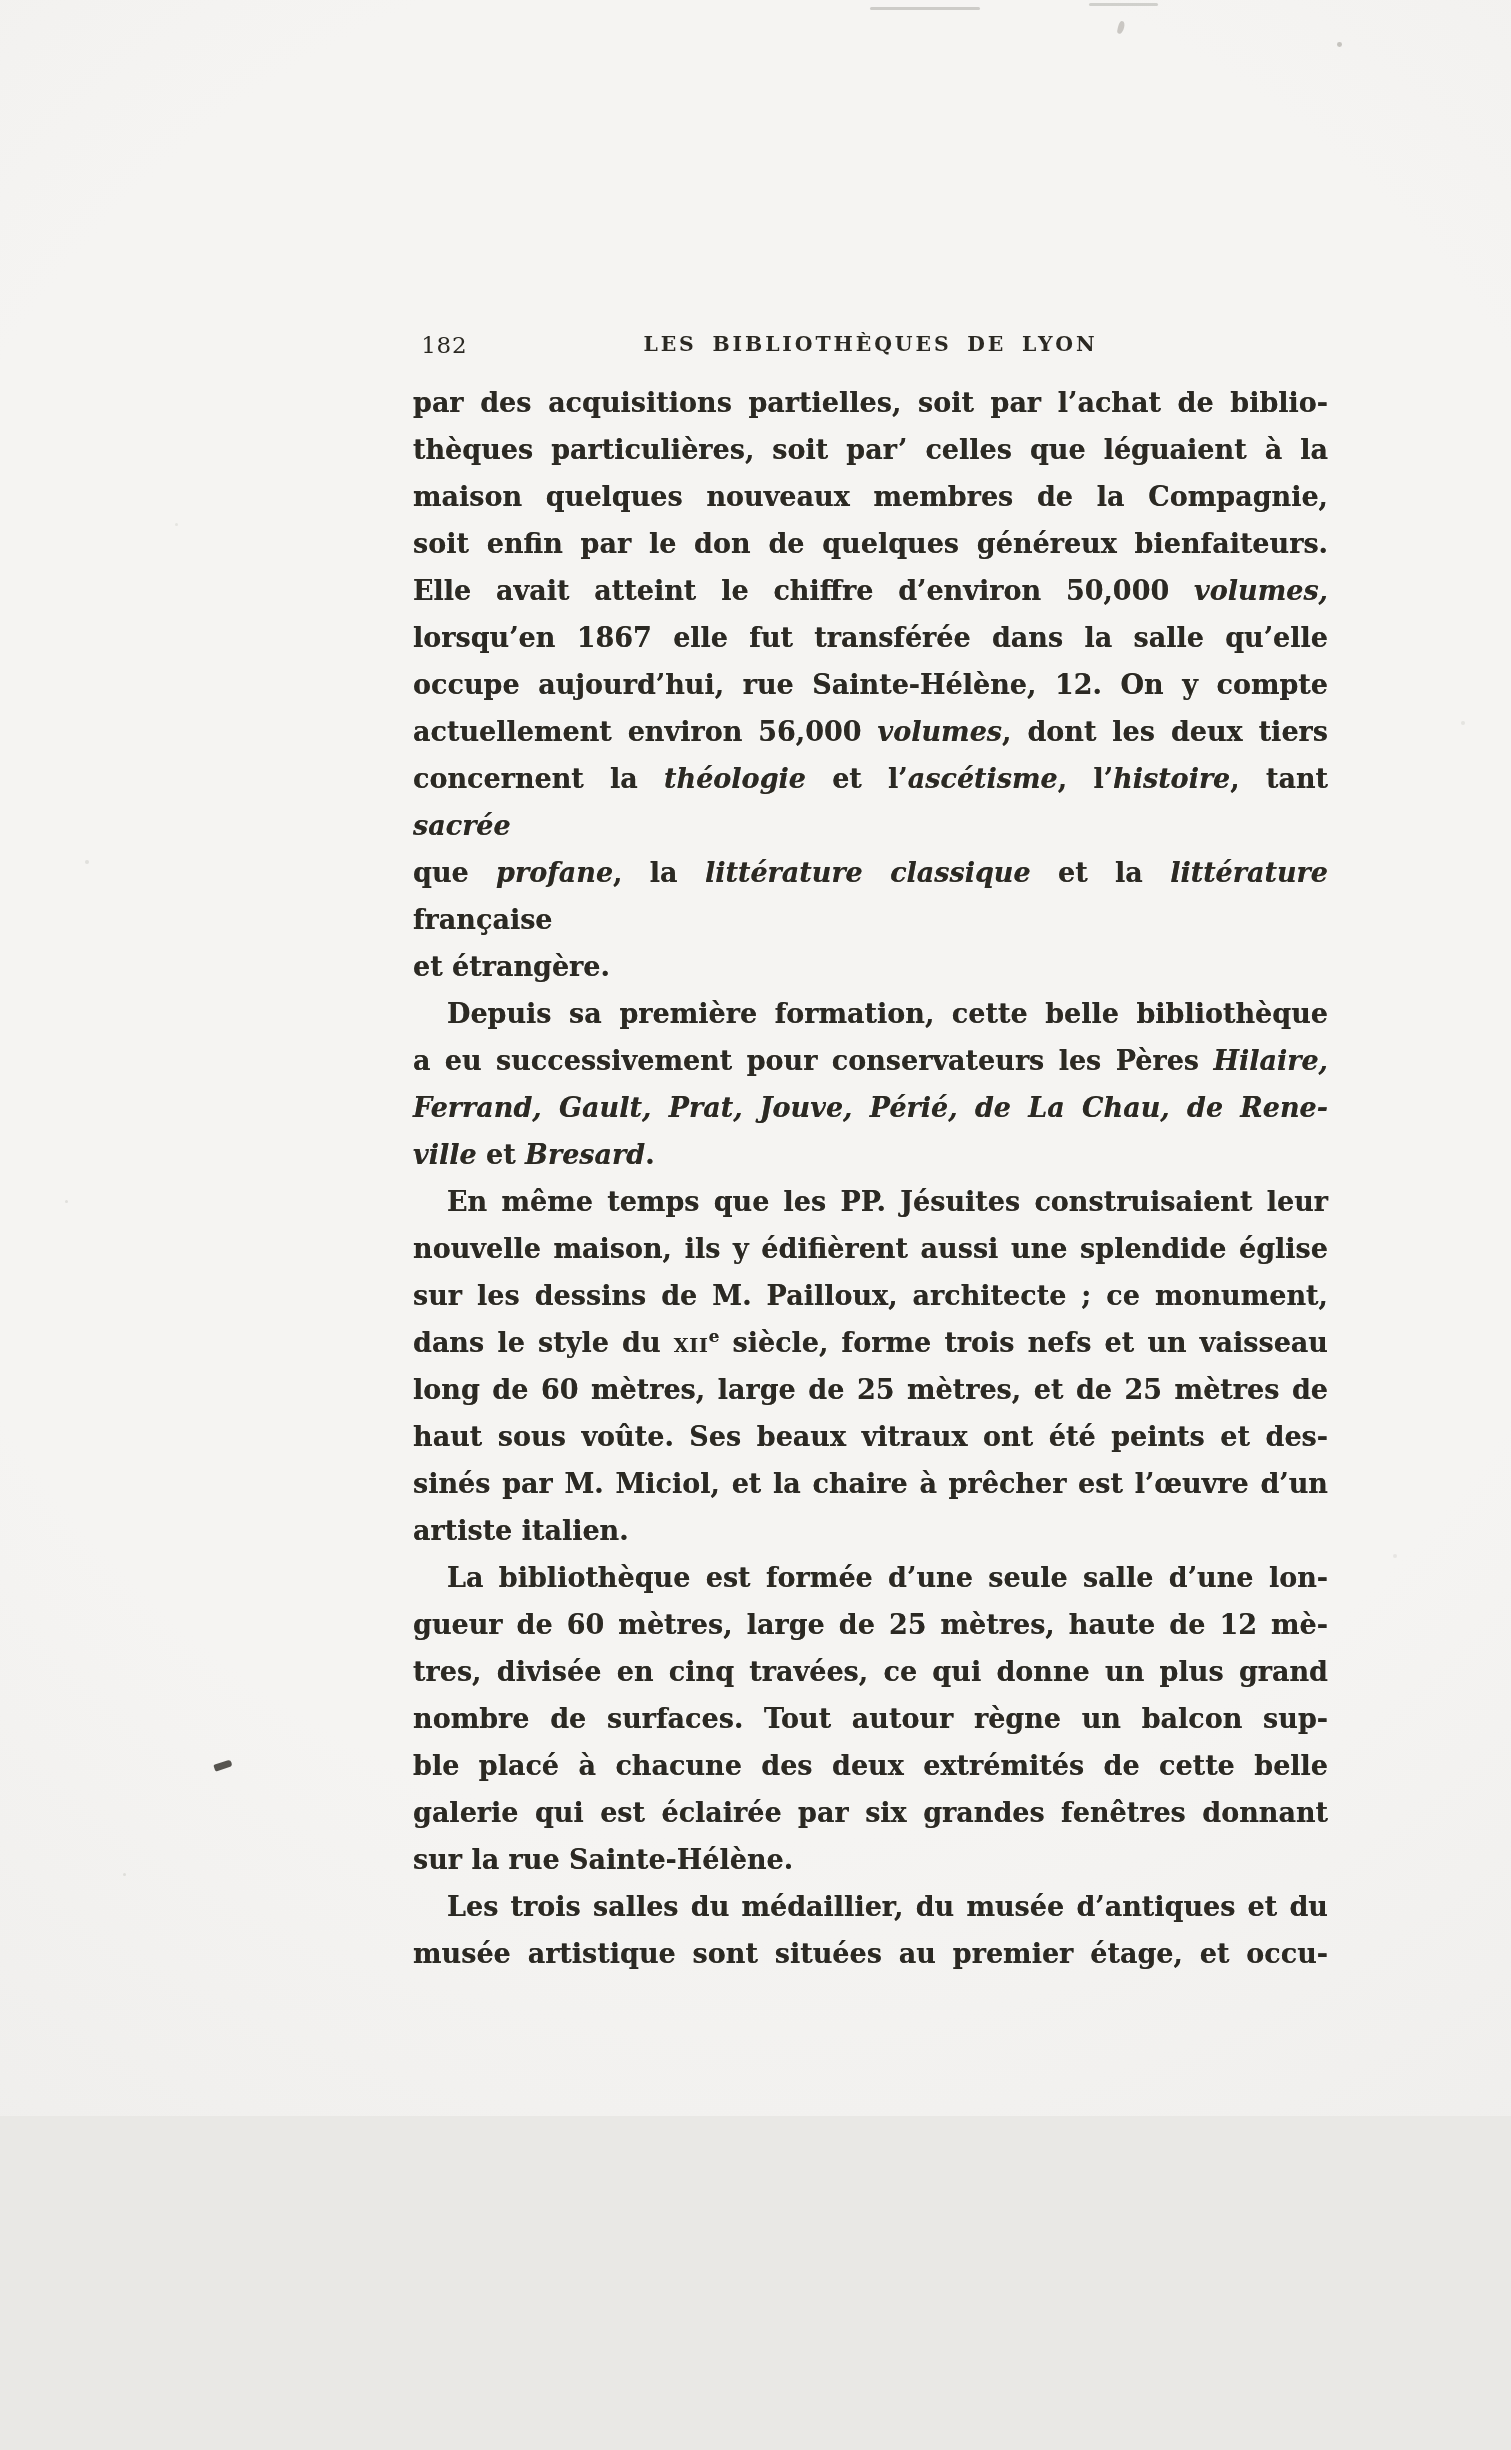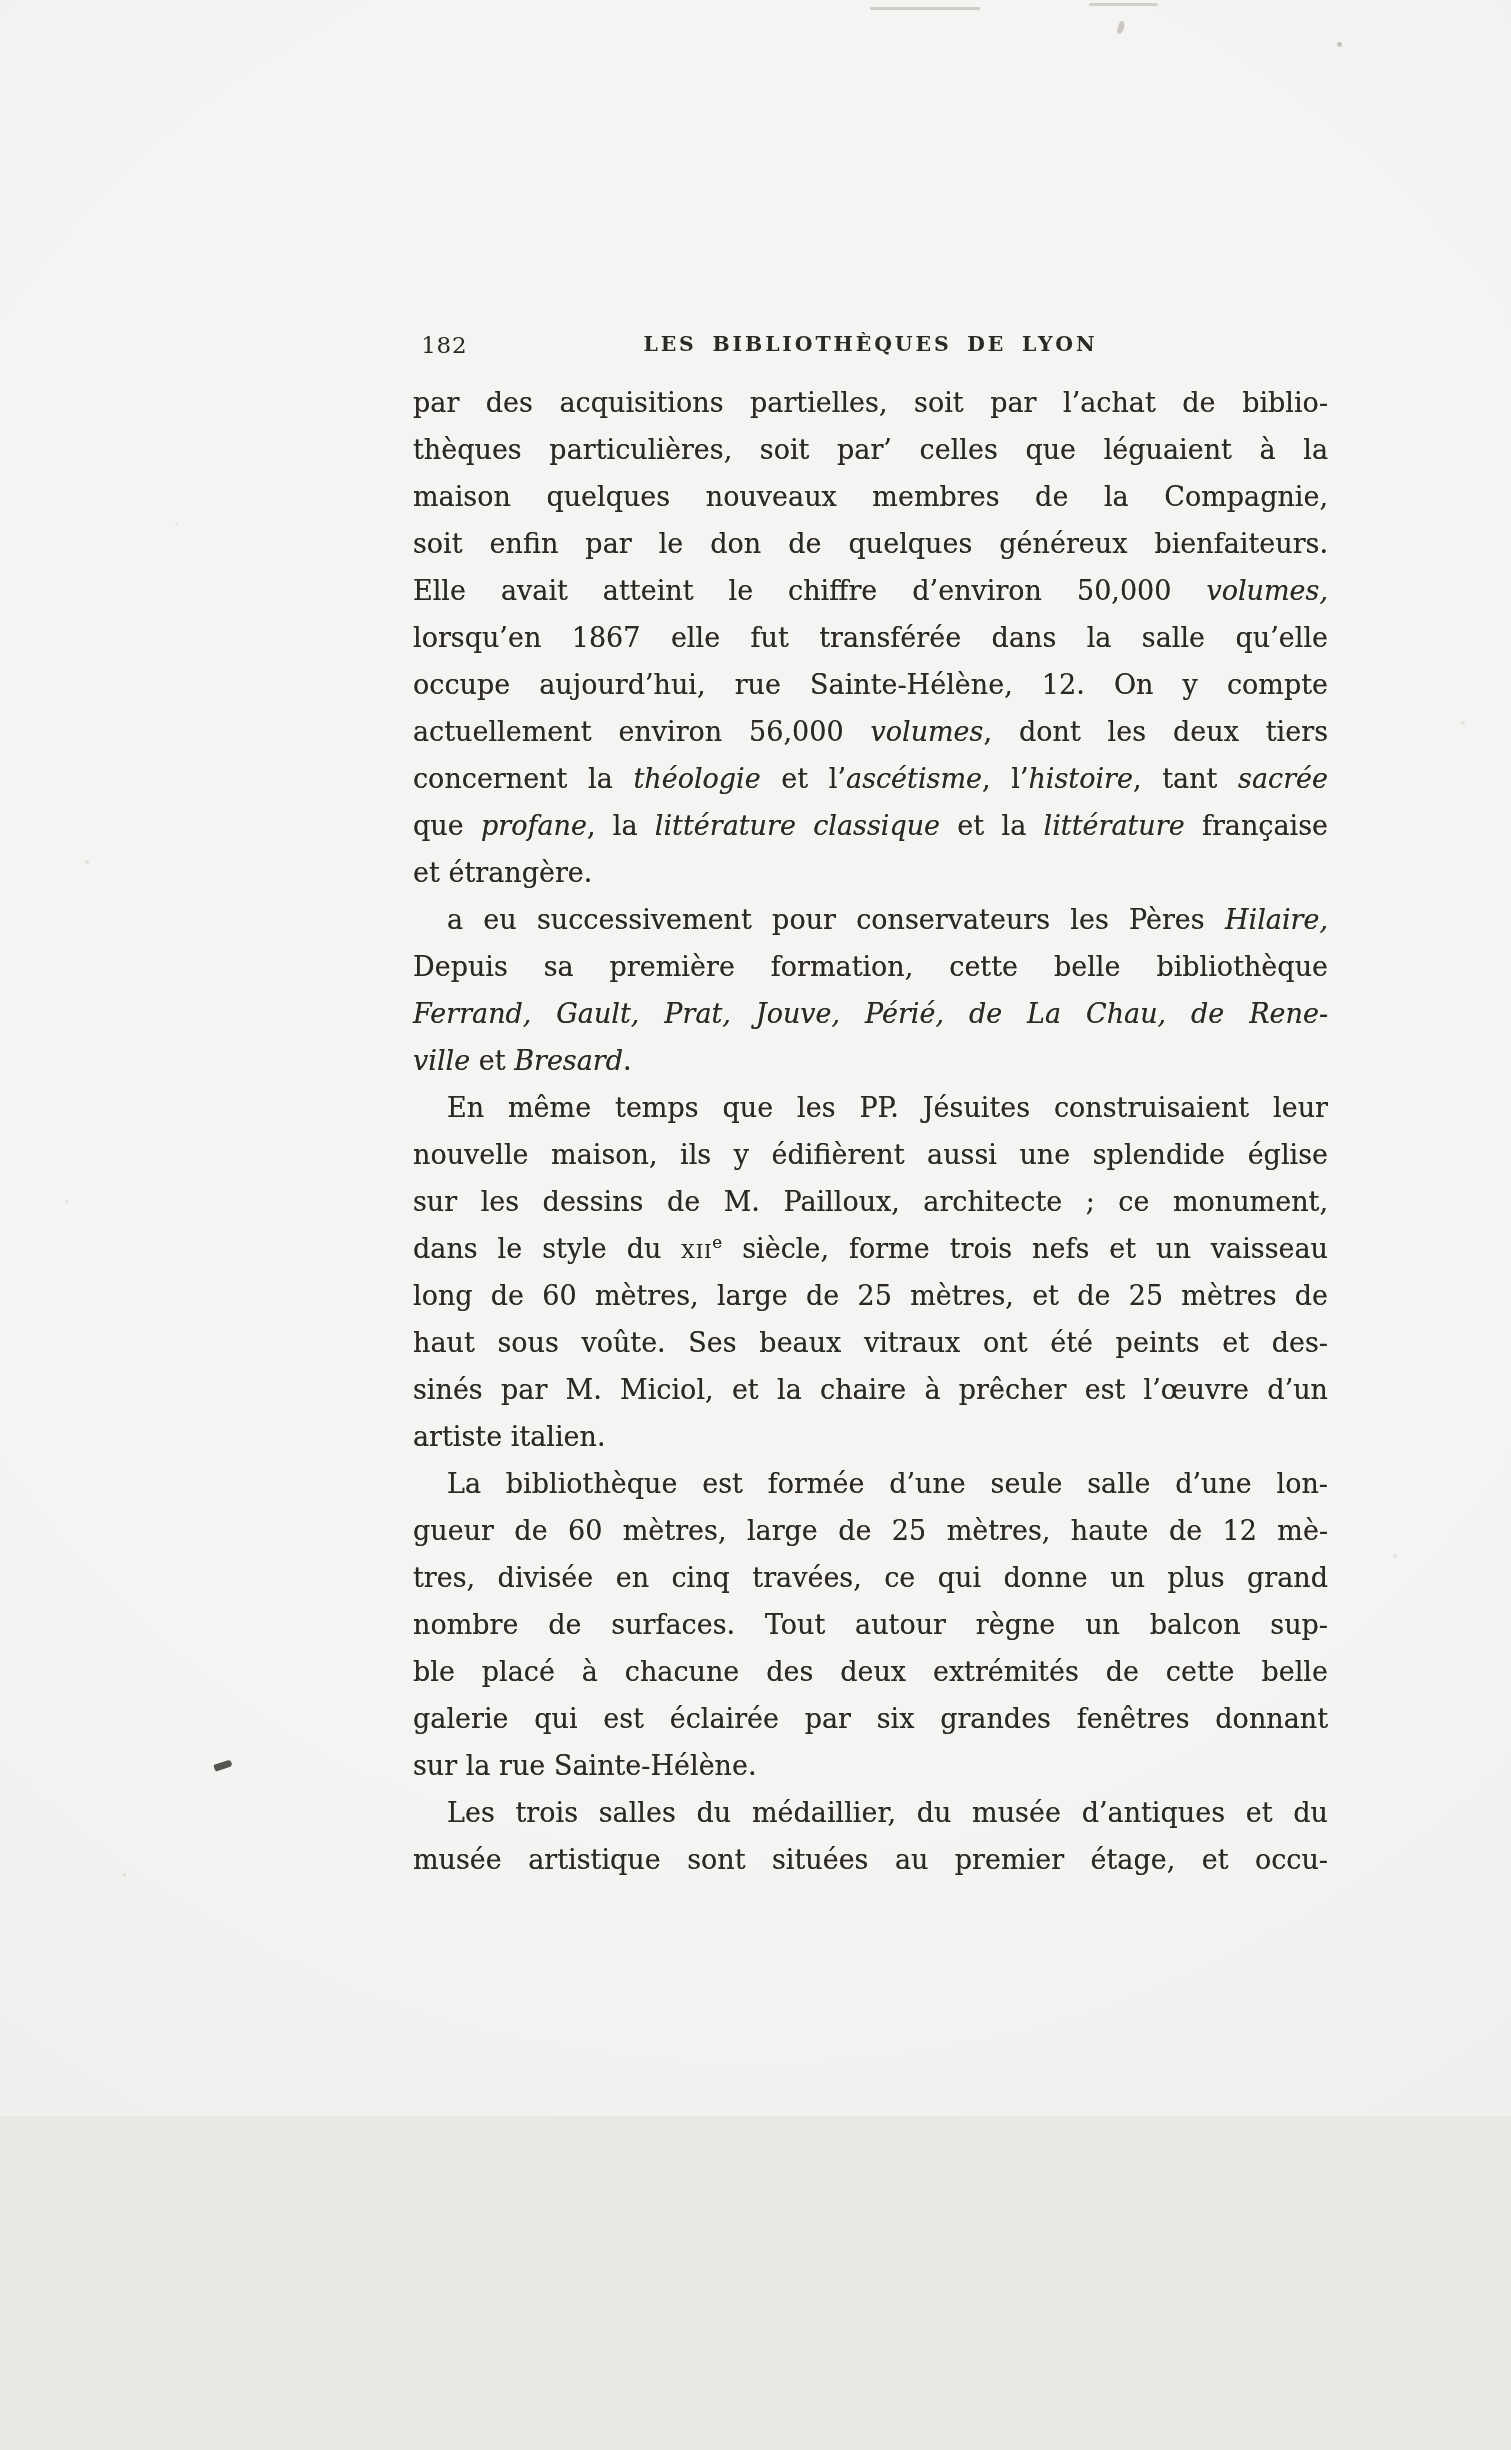--- a/index.html
+++ b/index.html
@@ -25,21 +25,21 @@
     text-align:center;
     font-size:20.4px;letter-spacing:2.9px;word-spacing:5.7px;
     padding-top:3.3px;
     font-weight:bold;
   }
   .text-block{
     position:absolute;left:413px;top:379px;width:915px;
     font-size:27px;line-height:47px;
     text-shadow:0 0 0.4px rgba(43,41,35,.65);
   }
-  .para{margin:0;}
+  .para{margin:0;font-weight:bold;}
   .line{text-align:justify;text-align-last:justify;white-space:normal;}
   .line.end{text-align-last:left;}
   .para.indent .line:first-child{padding-left:34px;}
   .it{font-style:italic;}
   .sc{font-variant:small-caps;letter-spacing:0.8px;}
   .sup{vertical-align:super;font-size:0.62em;line-height:0;}
   .artifact{position:absolute;background:#a5a39d;border-radius:1.6px;}
   .artifact.dark{background:#45433d;}
   .artifact.dot{border-radius:50%;}
 </style>
@@ -81,22 +81,22 @@
         <div class="line"><span>soit enfin par le don de quelques généreux bienfaiteurs.</span></div>
         <div class="line"><span>Elle avait atteint le chiffre d’environ 50,000 </span><span class="it">volumes,</span></div>
         <div class="line"><span>lorsqu’en 1867 elle fut transférée dans la salle qu’elle</span></div>
         <div class="line"><span>occupe aujourd’hui, rue Sainte-Hélène, 12. On y compte</span></div>
         <div class="line"><span>actuellement environ 56,000 </span><span class="it">volumes</span><span>, dont les deux tiers</span></div>
         <div class="line"><span>concernent la </span><span class="it">théologie</span><span> et l’</span><span class="it">ascétisme</span><span>, l’</span><span class="it">histoire</span><span>, tant </span><span class="it">sacrée</span></div>
         <div class="line"><span>que </span><span class="it">profane</span><span>, la </span><span class="it">littérature classique</span><span> et la </span><span class="it">littérature</span><span> française</span></div>
         <div class="line end"><span>et étrangère.</span></div>
       </div>
       <div class="para indent">
+        <div class="line"><span>Depuis sa première formation, cette belle bibliothèque</span></div>
         <div class="line"><span>a eu successivement pour conservateurs les Pères </span><span class="it">Hilaire,</span></div>
-        <div class="line"><span>Depuis sa première formation, cette belle bibliothèque</span></div>
         <div class="line"><span class="it">Ferrand, Gault, Prat, Jouve, Périé, de La Chau, de Rene-</span></div>
         <div class="line end"><span class="it">ville</span><span> et </span><span class="it">Bresard</span><span>.</span></div>
       </div>
       <div class="para indent">
         <div class="line"><span>En même temps que les PP. Jésuites construisaient leur</span></div>
         <div class="line"><span>nouvelle maison, ils y édifièrent aussi une splendide église</span></div>
         <div class="line"><span>sur les dessins de M. Pailloux, architecte ; ce monument,</span></div>
         <div class="line"><span>dans le style du </span><span class="sc">xii</span><span class="sup">e</span><span> siècle, forme trois nefs et un vaisseau</span></div>
         <div class="line"><span>long de 60 mètres, large de 25 mètres, et de 25 mètres de</span></div>
         <div class="line"><span>haut sous voûte. Ses beaux vitraux ont été peints et des-</span></div>

